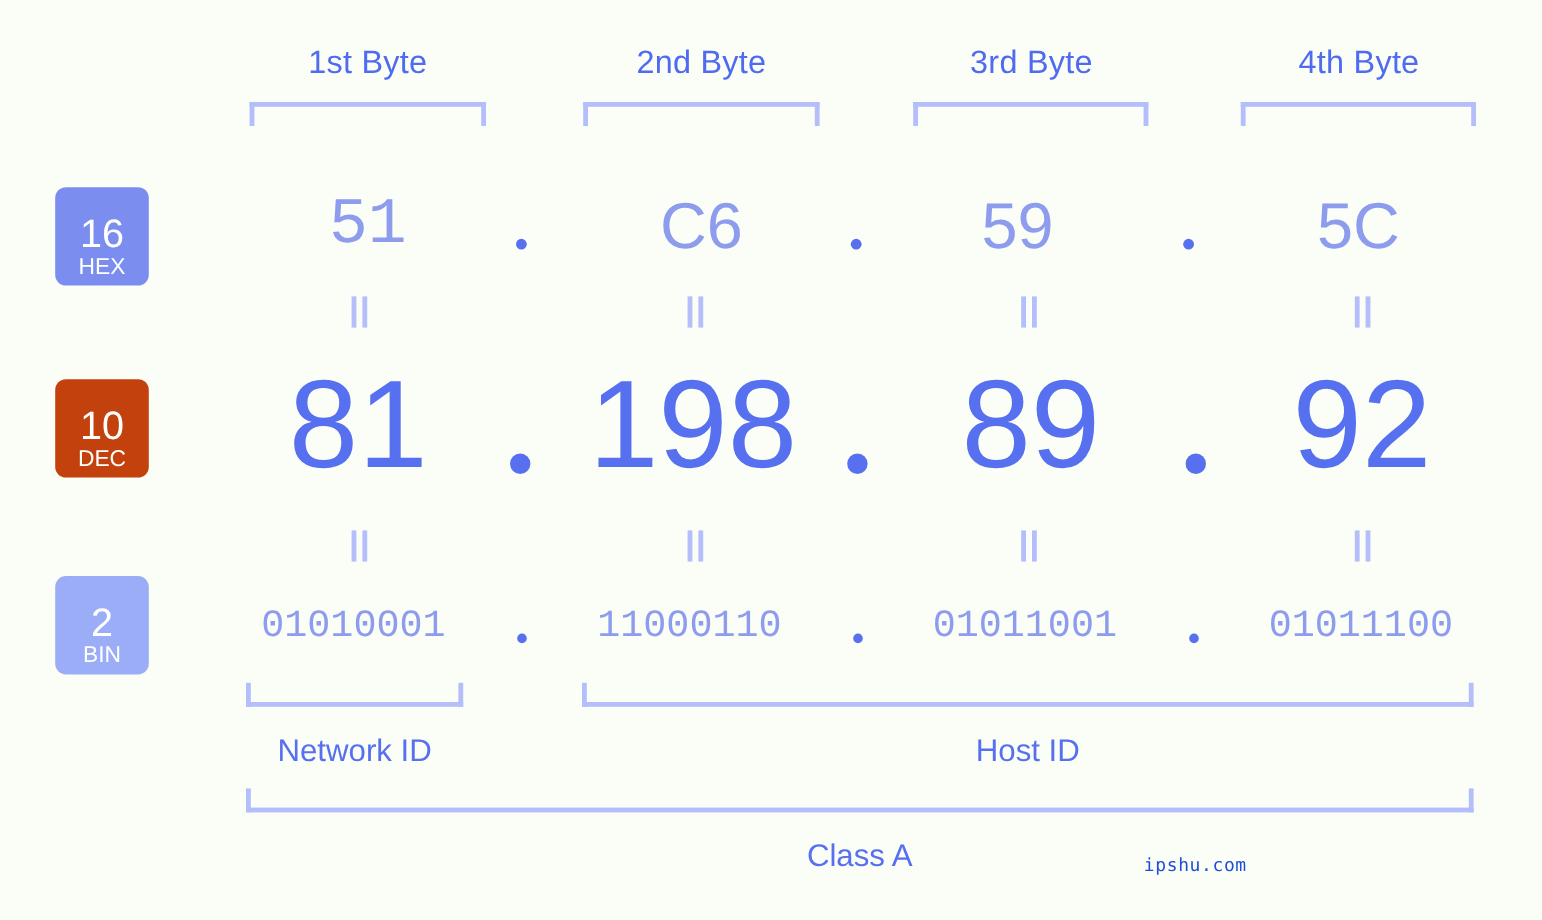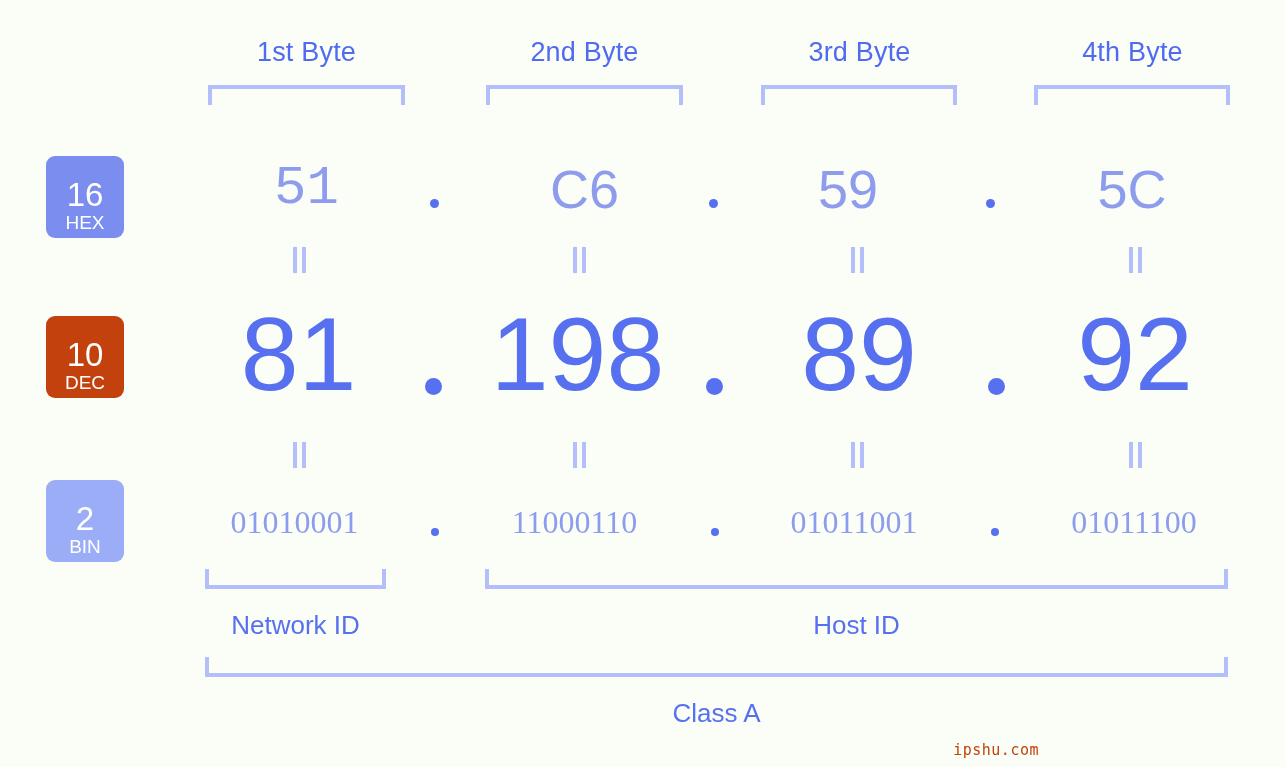--- a/index.html
+++ b/index.html
@@ -102,21 +102,21 @@
     color: #5670ef;
     font-weight: 400;
   }
 
   .row-bin .cell {
     top: 495px;
     height: 54px;
     line-height: 54px;
     font-size: 32px;
     color: #8e9cee;
-    font-family: Liberation Serif, serif;
+    font-family: Liberation Mono, monospace;
     letter-spacing: 0px;
   }
 
   
   .dot {
     position: absolute;
     border-radius: 50%;
     background: #5670ef;
   }
   .dot-hex { width: 9px; height: 9px; top: 199px; }
@@ -146,24 +146,24 @@
     text-align: center;
     font-size: 26px;
     color: #5670ef;
     white-space: nowrap;
   }
 
   
   .watermark {
     position: absolute;
     right: 9px;
-    top: 741px;
+    top: 712px;
     font-family: "DejaVu Sans Mono", monospace;
     font-size: 15px;
-    color: #c2410c;
+    color: #1d4ed8;
     letter-spacing: 0.5px;
     text-align: center;
   }
 </style>
 </head>
 <body>
 
 <div id="stage">
 
   <div class="byte-header" style="left:208px;width:197px;">1st Byte</div>

